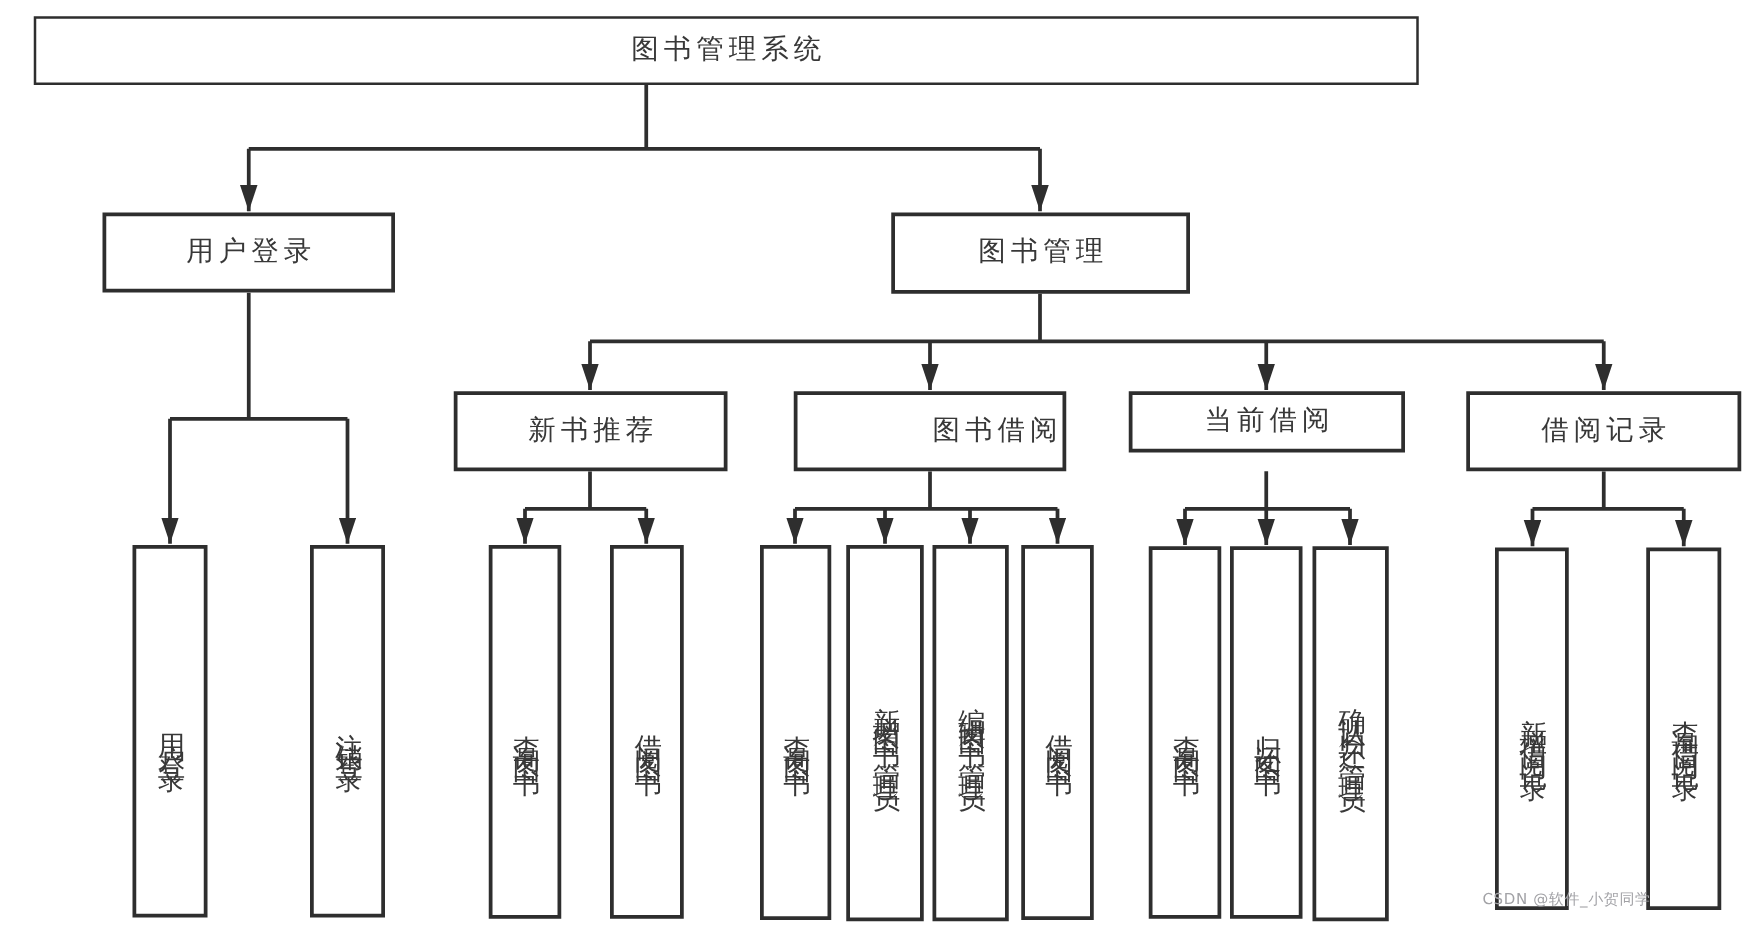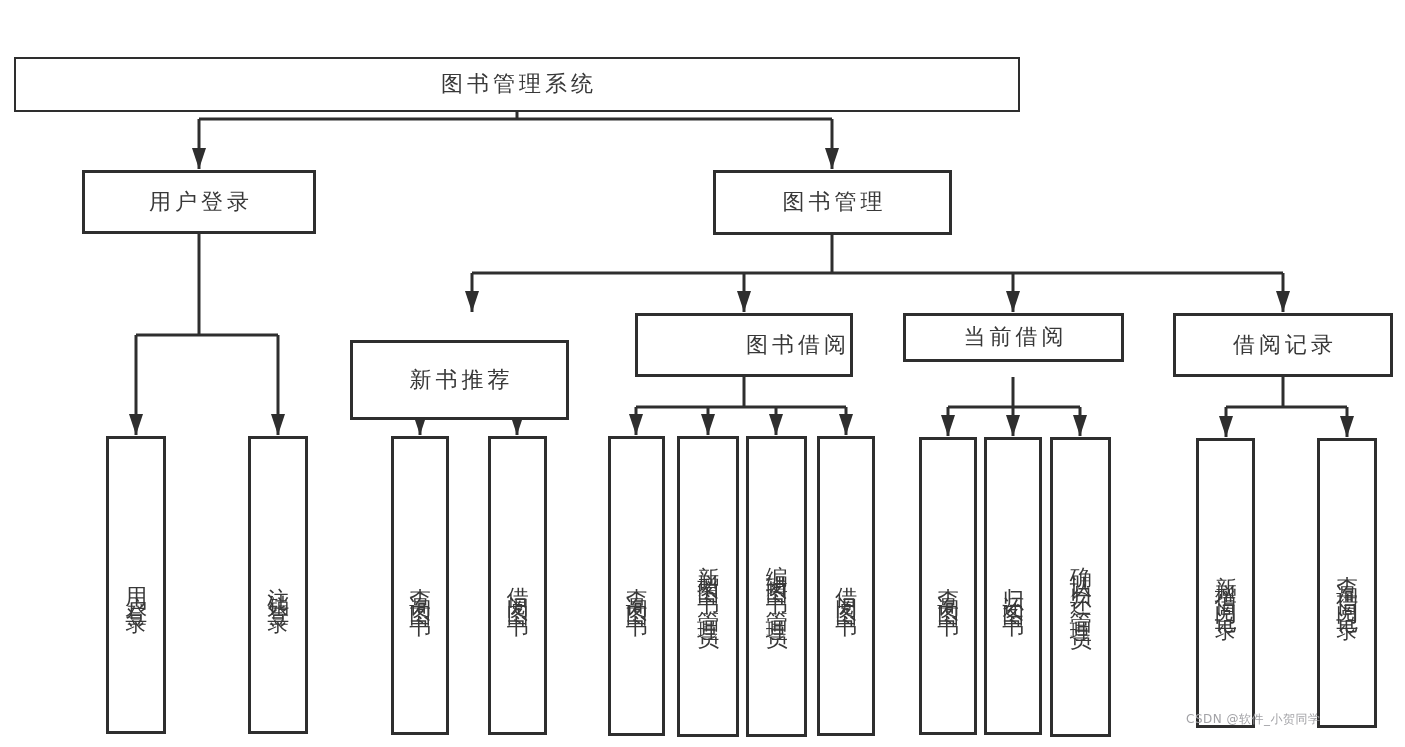--- a/index.html
+++ b/index.html
@@ -76,32 +76,32 @@
       <line x1="1013" y1="407" x2="1013" y2="436" marker-end="url(#ah)"></line>
       <line x1="1080" y1="407" x2="1080" y2="436" marker-end="url(#ah)"></line>
 
       <path d="M1283,377 V407"></path>
       <path d="M1226,407 H1347"></path>
       <line x1="1226" y1="407" x2="1226" y2="437" marker-end="url(#ah)"></line>
       <line x1="1347" y1="407" x2="1347" y2="437" marker-end="url(#ah)"></line>
     </g>
   </svg>
 
-  <div class="box rootbox" style="left:14px;top:13px;width:1006px;height:55px;margin-top:44px;">
+  <div class="box rootbox" style="left:27px;top:13px;width:1108px;height:55px;">
     <span class="lbl">图书管理系统</span>
   </div>
 
   <div class="box" style="left:82px;top:170px;width:234px;height:64px;">
     <span class="lbl">用户登录</span>
   </div>
   <div class="box" style="left:713px;top:170px;width:239px;height:65px;">
     <span class="lbl">图书管理</span>
   </div>
 
-  <div class="box" style="left:350px;top:313px;width:219px;height:80px;margin-top:27px;">
+  <div class="box" style="left:363px;top:313px;width:219px;height:64px;">
     <span class="lbl">新书推荐</span>
   </div>
   <div class="box" style="left:635px;top:313px;width:218px;height:64px;justify-content:flex-end;">
     <span class="lbl">图书借阅</span>
   </div>
   <div class="box" style="left:903px;top:313px;width:221px;height:49px;">
     <span class="lbl">当前借阅</span>
   </div>
   <div class="box" style="left:1173px;top:313px;width:220px;height:64px;">
     <span class="lbl">借阅记录</span>

